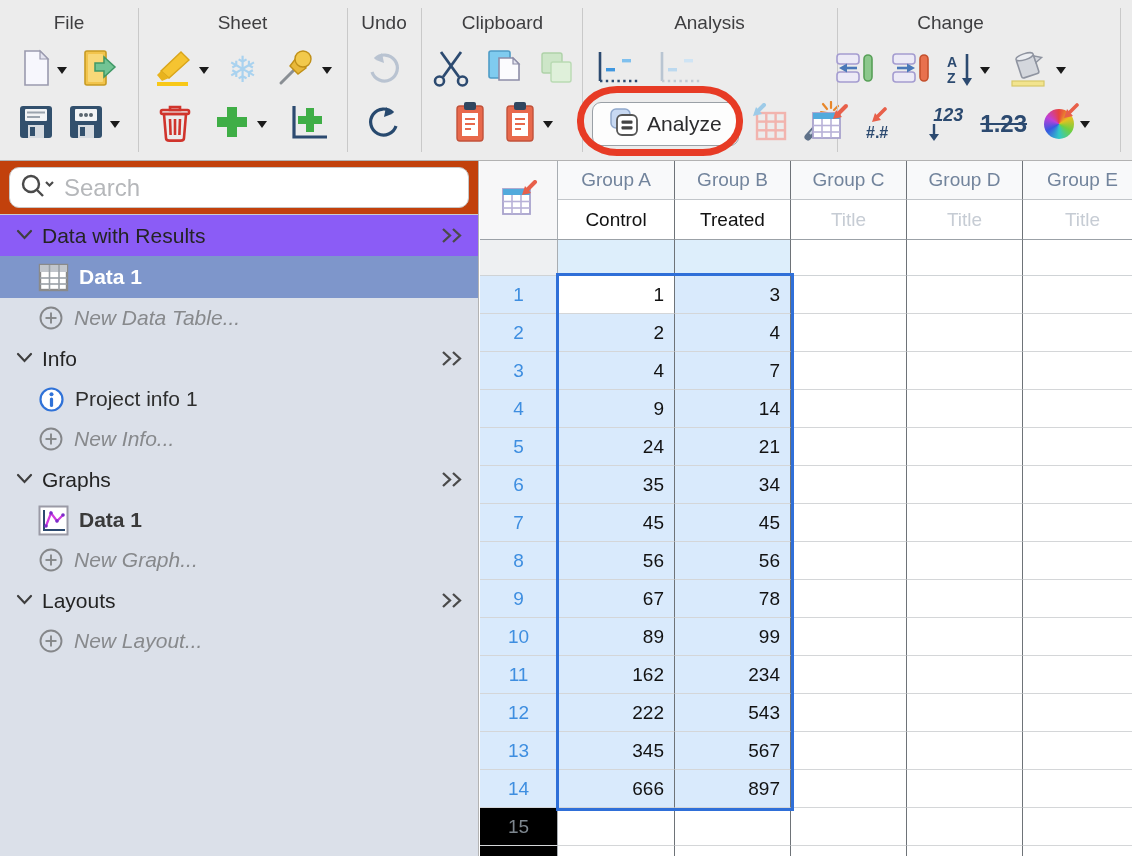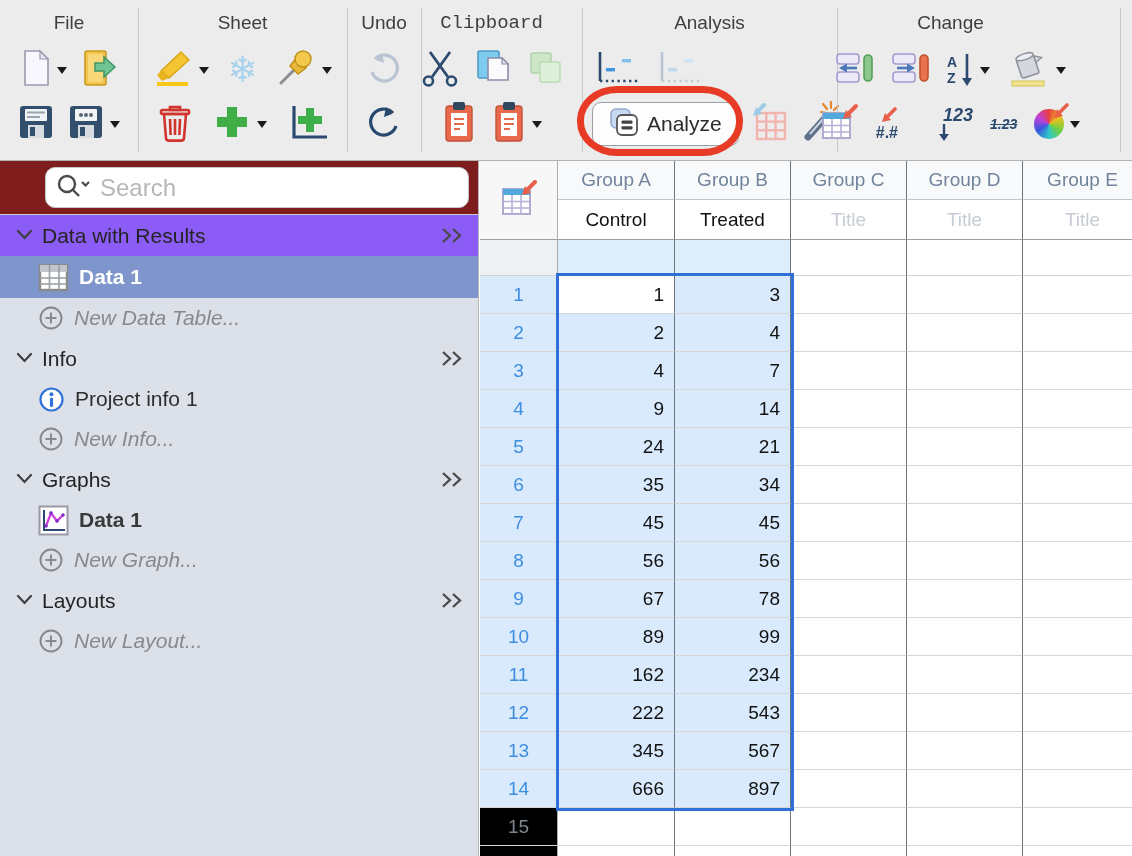--- a/index.html
+++ b/index.html
@@ -15,31 +15,31 @@
   .tdiv { position:absolute; top:8px; bottom:8px; width:1px; background:#c9c9c9; }
   .caret { width:0; height:0; border-left:5px solid transparent; border-right:5px solid transparent; border-top:7px solid #1a1a1a; margin-left:6px; }
   .icbtn { display:flex; align-items:center; }
   .gap14 { gap:14px; } .gap18 { gap:18px; } .gap20 { gap:20px; }
   .leftal { justify-content:flex-start; padding-left:12px; }
 
   .analyze-btn { display:flex; align-items:center; gap:8px; height:44px; padding:0 16px; background:#fdfdfd; border:1.5px solid #9aa0a6; border-radius:9px; font-size:21px; color:#2b2b2d; }
   .red-ellipse { position:absolute; left:577px; top:86px; width:166px; height:70px; border:7px solid #e73b25; border-radius:40px / 34px; pointer-events:none; z-index:5; }
 
   .chg-num { display:flex; flex-direction:column; align-items:center; line-height:1; color:#2c4a70; font-weight:bold; }
-  .strike { font-style:italic; font-size:14px; text-decoration:line-through; }
+  .strike { font-size:24px; text-decoration:line-through; }
   .num123 { font-style:italic; font-size:18px;margin-left:28px; }
   .dec { font-size:16px; }
   .sortAZ { display:flex; align-items:center; gap:3px; }
   .sortAZ .az { display:flex; flex-direction:column; font-size:14px; font-weight:bold; color:#2c4a70; line-height:1.15; }
   .wheel { width:30px; height:30px; border-radius:50%; background:conic-gradient(#e84040,#e8c020,#70d040,#30c8c8,#3858e0,#c040d8,#e84040); position:relative; }
   .wheel svg { position:absolute; right:-6px; top:-6px; }
 
   
   .sidebar { position:absolute; left:0; top:161px; width:479px; height:695px; background:#dbe0e9; border-right:1px solid #b3b3b3; }
-  .search-zone { height:54px; background:#7f1d1d; border-bottom:1px solid #c9ccce; display:flex; align-items:center;padding-left:36px; }
+  .search-zone { height:54px; background:#c2410c; border-bottom:1px solid #c9ccce; display:flex; align-items:center; }
   .search-box { margin:0 9px; width:461px; height:41px; background:#fff; border:1px solid #c6c6c6; border-radius:10px; display:flex; align-items:center; padding:0 10px; }
   .search-box input { border:none; outline:none; flex:1; font-size:24px; color:#3a3a3a; font-family:"Liberation Sans",sans-serif; background:transparent; margin-left:8px; }
   .search-box input::placeholder { color:#b5b7ba; }
   .srow { display:flex; align-items:center; position:relative; }
   .shdr { height:41px; }
   .shdr.first { background:#8b5cf6; }
   .shdr .chev { margin-left:16px; }
   .shdr .slabel { margin-left:9px; font-size:21px; color:#242424; }
   .shdr .dbl { position:absolute; right:14px; top:12px; }
   .sitem { height:40px; }
@@ -184,21 +184,21 @@
       <span class="icbtn">
         <span><svg width="40" height="40" viewBox="0 0 40 40">
               <path d="M29 11 A 13 13 0 1 0 32 24" fill="none" stroke="#27496e" stroke-width="3.2"></path>
               <polygon points="28,12 22,5 20,15" fill="#27496e"></polygon>
             </svg></span>
       </span>
     </div>
   </div>
   <div class="tdiv" style="left:421px;"></div>
 
-  <div class="tsection" style="left:411px;width:161px;font-family:Liberation Mono, monospace;">
+  <div class="tsection" style="left:422px;width:161px;">
     <div class="tlabel">Clipboard</div>
     <div class="trow trow1 gap14">
       <span class="icbtn">
         <span><svg width="42" height="40" viewBox="0 0 42 40" stroke="#2c4a70" fill="none">
               <line x1="31" y1="4" x2="13" y2="29" stroke-width="2.8"></line>
               <line x1="11" y1="4" x2="29" y2="29" stroke-width="2.8"></line>
               <circle cx="9.5" cy="33" r="4.5" stroke-width="2.6"></circle>
               <circle cx="32.5" cy="33" r="4.5" stroke-width="2.6"></circle>
             </svg></span>
       </span>

